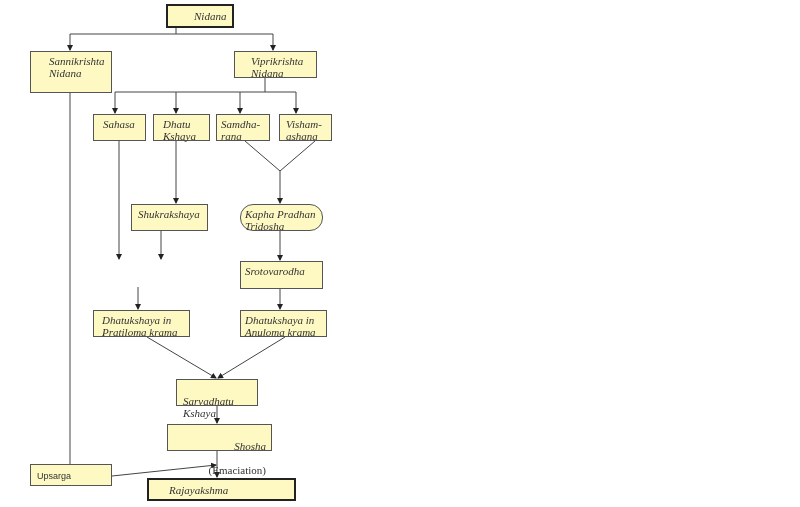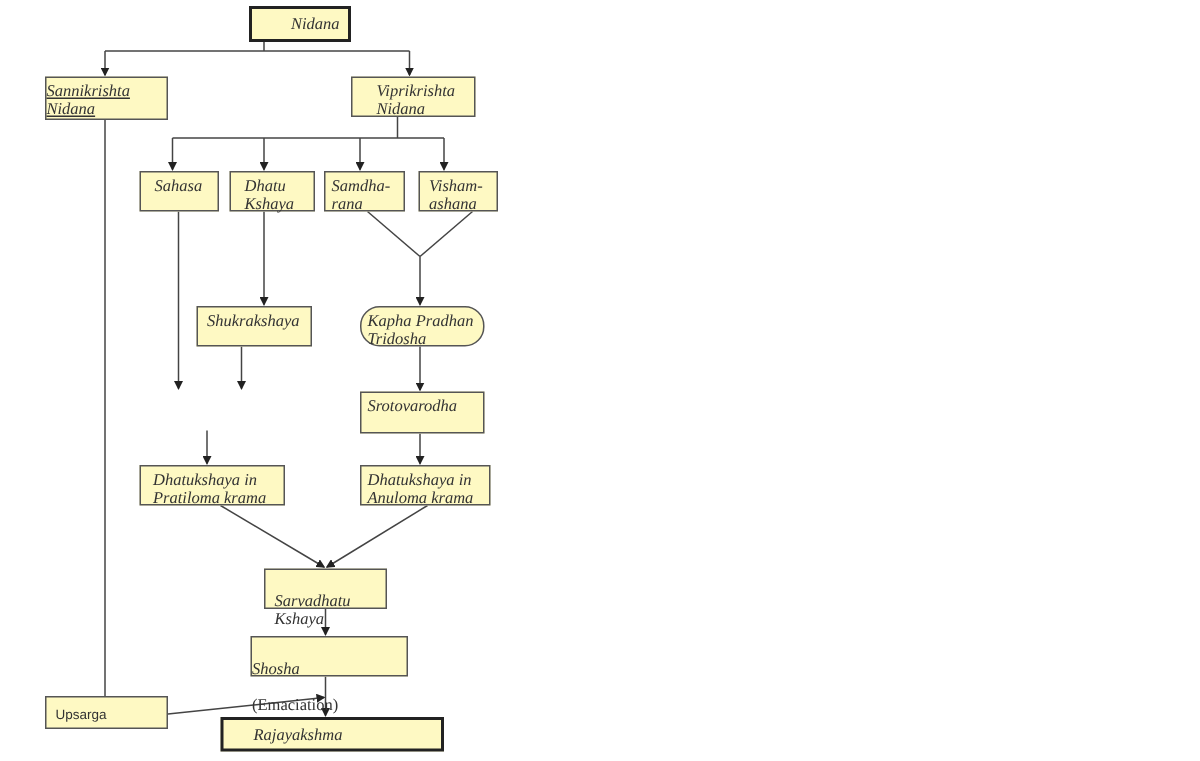--- a/index.html
+++ b/index.html
@@ -65,21 +65,21 @@
       <line x1="217" y1="451" x2="217" y2="477" marker-end="url(#arr)"></line>
 
       <line x1="70" y1="78" x2="70" y2="464"></line>
 
       <line x1="112" y1="476" x2="216" y2="465" marker-end="url(#arr)"></line>
     </g>
   </svg>
 
   <div class="box thick" style="left:166px; top:4px; width:68px; height:24px; padding-left:26px; padding-top:4px;">Nidana</div>
 
-  <div class="box" style="left:30px; top:51px; width:82px; height:29px; padding-left:0;text-decoration:underline;">Sannikrishta
+  <div class="box" style="left:30px; top:51px; width:82px; height:42px; padding-left:18px;">Sannikrishta
 Nidana</div>
 
   <div class="box" style="left:234px; top:51px; width:83px; height:27px; padding-left:16px;">Viprikrishta
 Nidana</div>
 
   <div class="box" style="left:93px; top:114px; width:53px; height:27px; padding-left:9px;">Sahasa</div>
 
   <div class="box" style="left:153px; top:114px; width:57px; height:27px; padding-left:9px;">Dhatu
 Kshaya</div>
 
@@ -101,21 +101,21 @@
 Pratiloma krama</div>
 
   <div class="box" style="left:240px; top:310px; width:87px; height:27px; padding-left:4px;">Dhatukshaya in
 Anuloma krama</div>
 
   <div class="box" style="left:176px; top:379px; width:82px; height:27px; padding-left:6px; text-align:left; padding-right:14px;">
     <span>Sarvadhatu
 Kshaya</span>
   </div>
 
-  <div class="box" style="left:167px; top:424px; width:105px; height:27px; padding-left:0; text-align:left;">
+  <div class="box" style="left:167px; top:424px; width:105px; height:27px; padding-left:0; text-align:right;">
     <span>Shosha</span><br>
     <span class="norm">(Emaciation)</span>
   </div>
 
   <div class="box plain" style="left:30px; top:464px; width:82px; height:22px;">Upsarga</div>
 
   <div class="box thick" style="left:147px; top:478px; width:149px; height:23px; padding-left:20px; padding-top:4px;">Rajayakshma</div>
 </div>
 
 </body></html>

